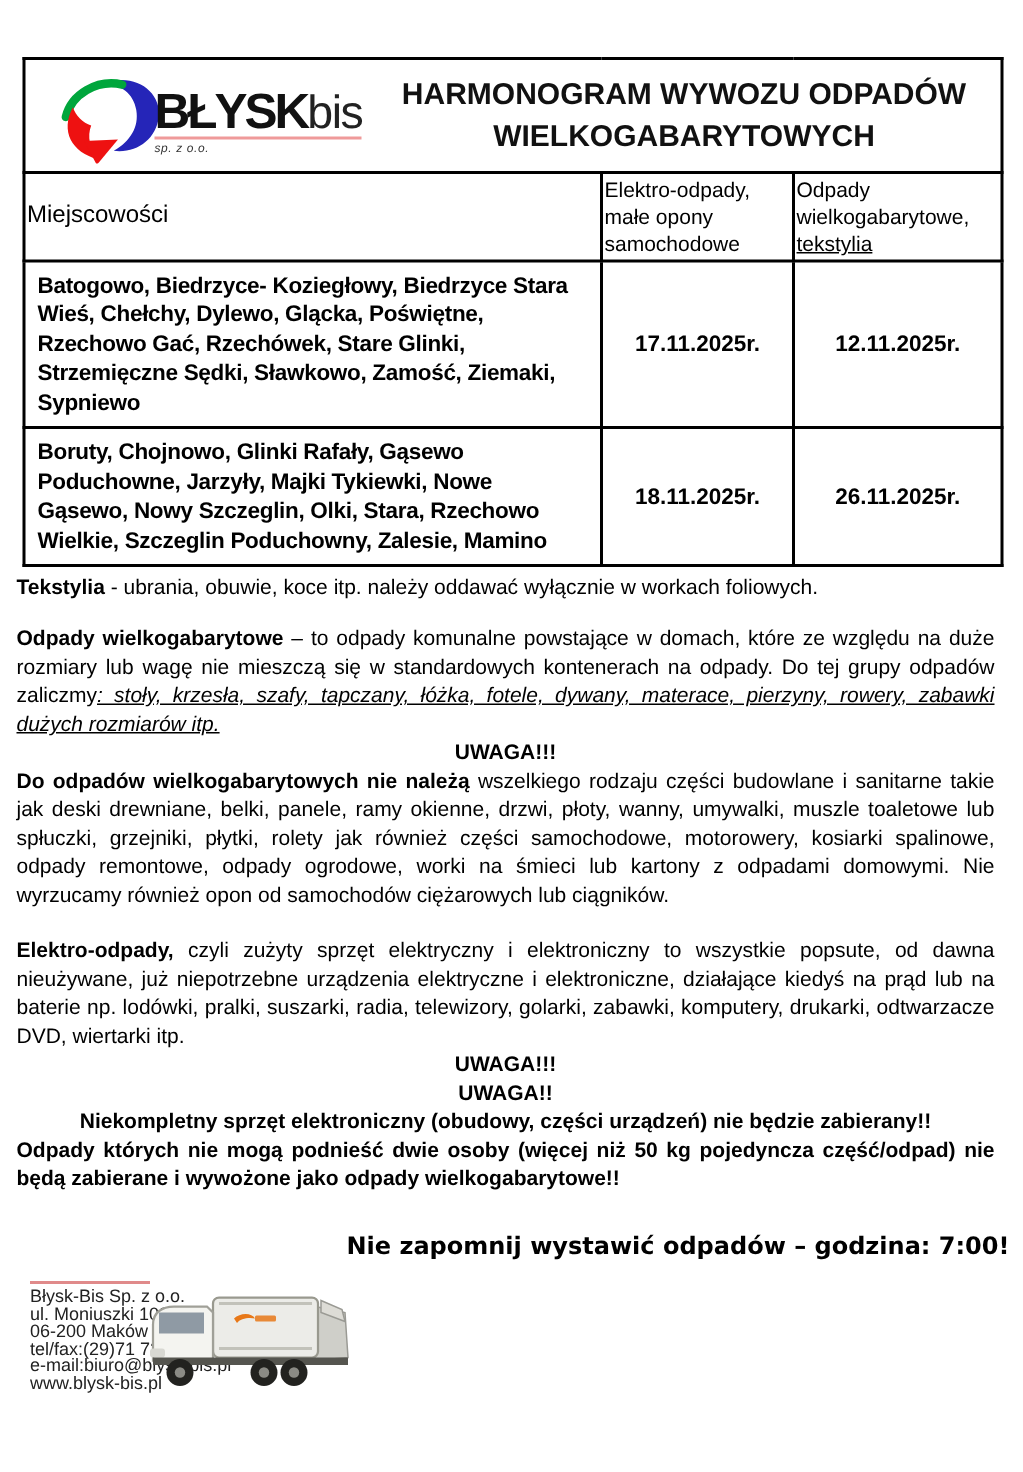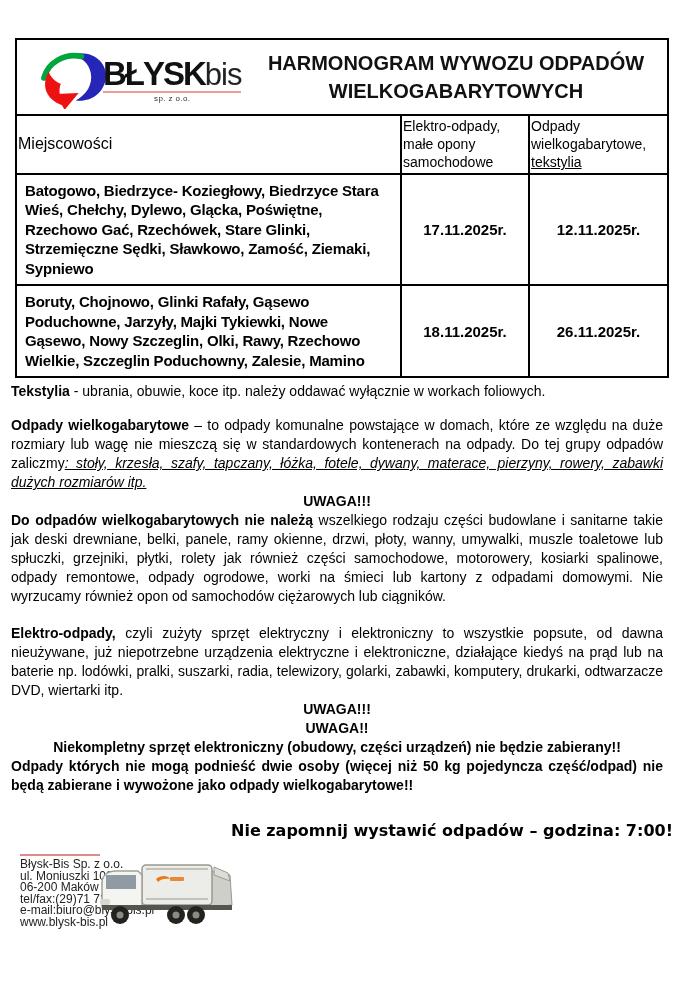--- a/index.html
+++ b/index.html
@@ -18,21 +18,21 @@
   .title-cell { height:70px; padding:2px 6px; }
   .header-flex { display:flex; align-items:center; height:100%; }
 
   .logo-block { width:228px; display:flex; align-items:flex-start; padding-left:14px; box-sizing:border-box; }
   .swirl { width:72px; height:62px; margin-top:2px; flex:0 0 auto; }
   .logo-text { margin-left:-6px; margin-top:12px; }
   .brand-line { white-space:nowrap; line-height:1; }
   .brand { font-weight:bold; font-size:33px; letter-spacing:-2px; color:#111; }
   .brand-suffix { font-weight:400; font-size:31px; letter-spacing:-1px; color:#222; }
   .logo-underline { height:2px; background:#ef9a9a; margin-top:1px; }
-  .logo-sub { font-size:8px; text-align:center; color:#333; letter-spacing:0.4px; margin-top:1px; }
+  .logo-sub { font-size:8px; text-align:left; color:#333; letter-spacing:0.4px; margin-top:1px;font-style:italic; }
 
   .doc-title { flex:1; text-align:center; font-weight:bold; font-size:20px; line-height:1.4; color:#111; }
   td.h-loc { font-size:16px; }
   td.h-electro, td.h-bulky { font-size:14px; line-height:1.3; height:52px; }
   .u { text-decoration:underline; }
 
   td.cell-loc {
     font-weight:bold; font-size:15px; line-height:1.3; letter-spacing:-0.2px;
     padding:6px 8px; vertical-align:top; text-align:left;
   }
@@ -115,21 +115,21 @@
       </td>
     </tr>
 
     <tr class="row1">
       <td class="cell-loc">Batogowo, Biedrzyce- Koziegłowy, Biedrzyce Stara Wieś, Chełchy, Dylewo, Glącka, Poświętne, Rzechowo Gać, Rzechówek, Stare Glinki, Strzemięczne Sędki, Sławkowo, Zamość, Ziemaki, Sypniewo</td>
       <td class="cell-date">17.11.2025r.</td>
       <td class="cell-date">12.11.2025r.</td>
     </tr>
 
     <tr class="row2">
-      <td class="cell-loc">Boruty, Chojnowo, Glinki Rafały, Gąsewo Poduchowne, Jarzyły, Majki Tykiewki, Nowe Gąsewo, Nowy Szczeglin, Olki, Rawy, Rzechowo Wielkie, Szczeglin Poduchowny, Zalesie, Mamino</td>
+      <td class="cell-loc">Boruty, Chojnowo, Glinki Rafały, Gąsewo Poduchowne, Jarzyły, Majki Tykiewki, Nowe Gąsewo, Nowy Szczeglin, Olki, Stara, Rzechowo Wielkie, Szczeglin Poduchowny, Zalesie, Mamino</td>
       <td class="cell-date">18.11.2025r.</td>
       <td class="cell-date">26.11.2025r.</td>
     </tr>
   </tbody>
     </table>
 
   <div class="content">
     <p class="para"><span class="lead">Tekstylia</span><span> - ubrania, obuwie, koce itp. należy oddawać wyłącznie w workach foliowych.</span></p>
 
     <p class="para justify"><span class="lead">Odpady wielkogabarytowe</span><span> – to odpady komunalne powstające w domach, które ze względu na duże rozmiary lub wagę nie mieszczą się w standardowych kontenerach na odpady. Do tej grupy odpadów zaliczmy</span><span class="iu">: stoły, krzesła, szafy, tapczany, łóżka, fotele, dywany, materace, pierzyny, rowery, zabawki dużych rozmiarów itp.</span></p>

